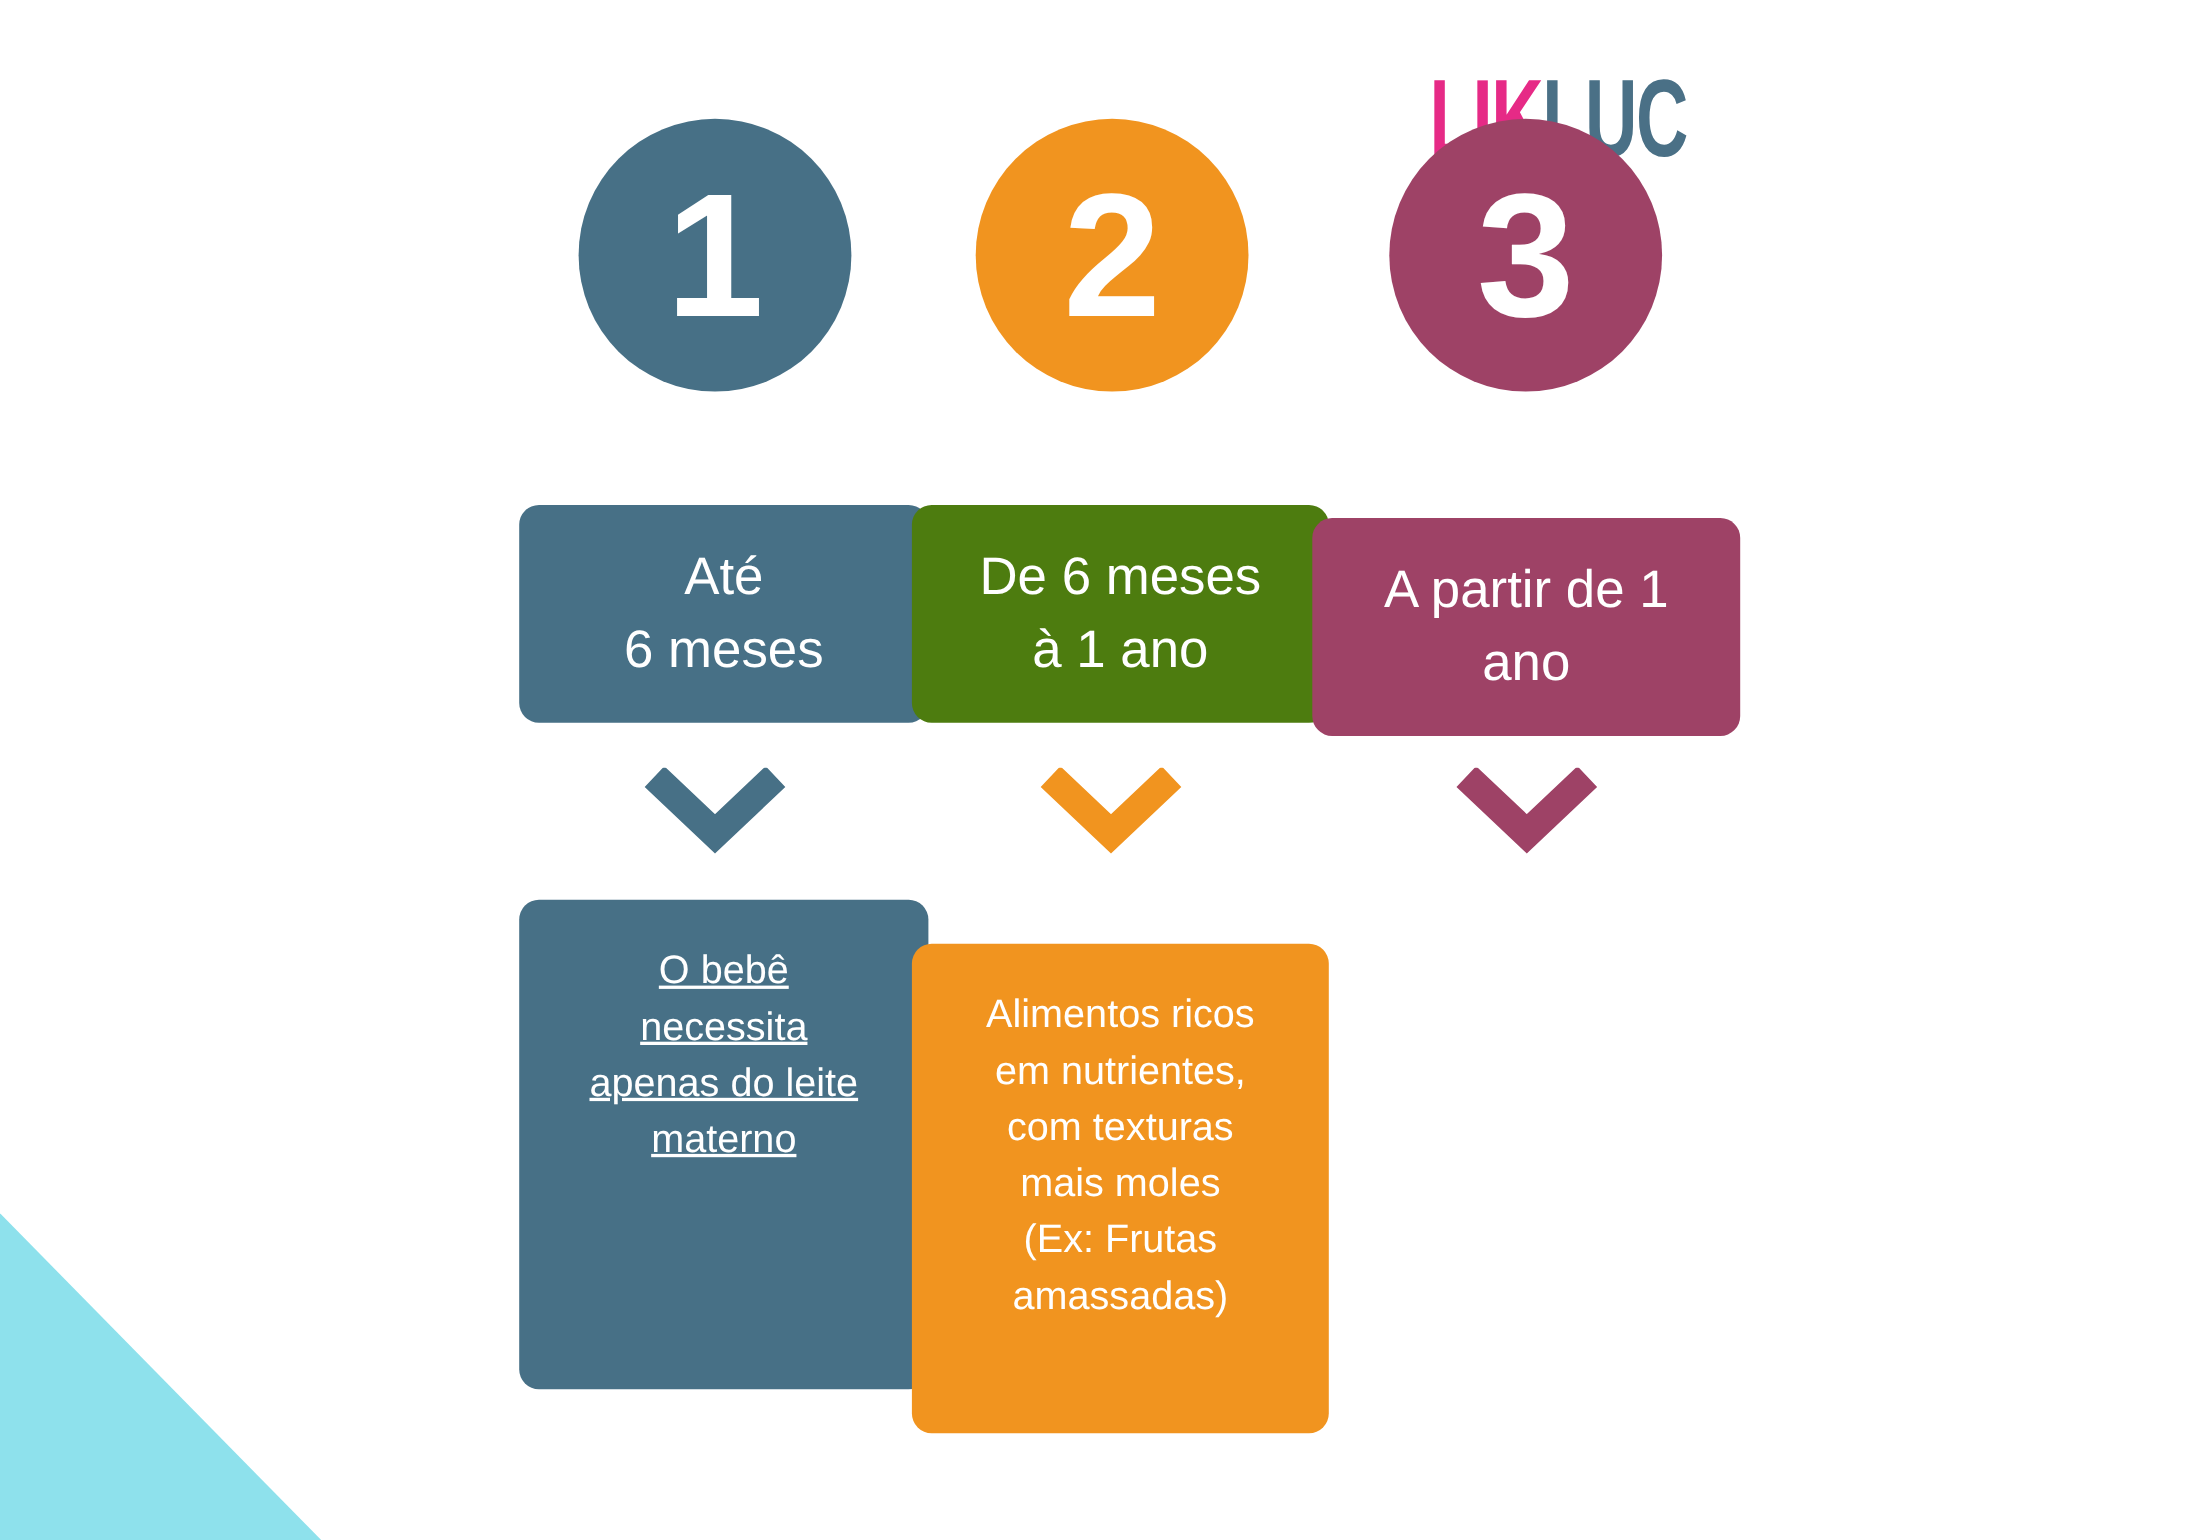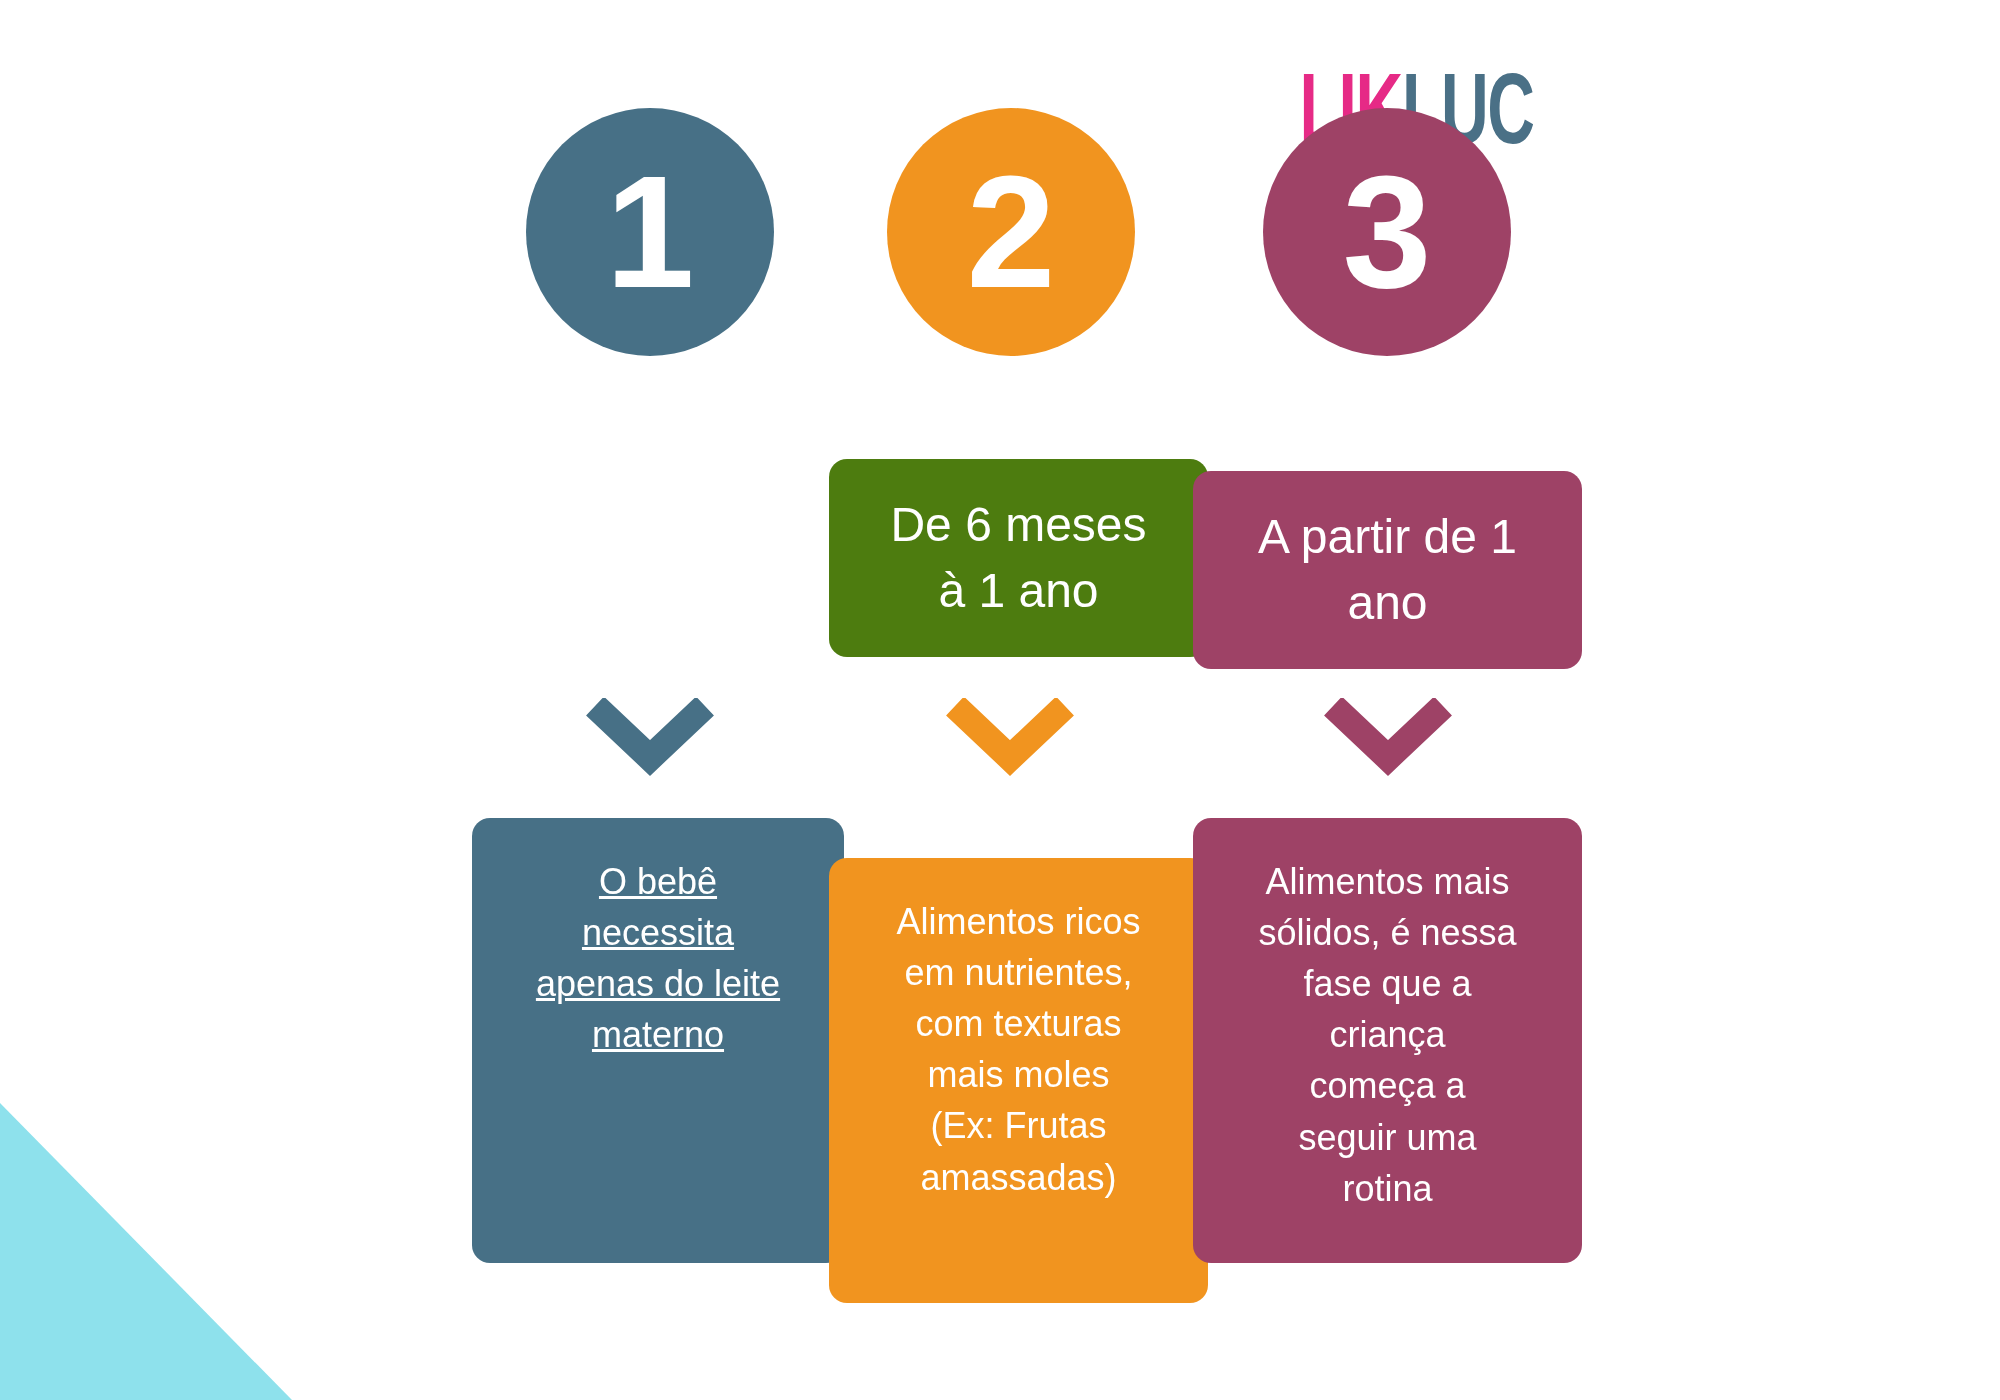--- a/index.html
+++ b/index.html
@@ -118,20 +118,22 @@
   <div class="circle c1" style="background-color: rgb(71, 112, 134);">
     <span class="num">1</span>
   </div>
   <div class="circle c2" style="background-color: rgb(241, 148, 31);">
     <span class="num">2</span>
   </div>
   <div class="circle c3" style="background-color: rgb(158, 66, 102);">
     <span class="num">3</span>
   </div>
 
+  <div class="hbox h1" style="background-color: rgb(71, 112, 134);">Até
+6 meses</div>
   <div class="hbox h2" style="background-color: #4d7c0f;">De 6 meses
 à 1 ano</div>
   <div class="hbox h3" style="background-color: rgb(158, 66, 102); margin-top: 12px;">A partir de 1
 ano</div>
 
   <div class="chev v1" style="color: rgb(71, 112, 134);">
     <svg viewBox="0 0 130 82" xmlns="http://www.w3.org/2000/svg">
       <path d="M10 8 L65 60 L120 8" fill="none" stroke="currentColor" stroke-width="26"></path>
     </svg>
   </div>
@@ -149,23 +151,16 @@
   <div class="bbox b1" style="background-color: rgb(71, 112, 134); text-decoration: underline;">O bebê
 necessita
 apenas do leite
 materno</div>
   <div class="bbox b2" style="background-color: rgb(241, 148, 31); margin-top: 40px;">Alimentos ricos
 em nutrientes,
 com texturas
 mais moles
 (Ex: Frutas
 amassadas)</div>
-  <div class="bbox b3" style="background-color: rgb(158, 66, 102);">Alimentos mais
-sólidos, é nessa
-fase que a
-criança
-começa a
-seguir uma
-rotina</div>
 
   <div class="corner-triangle" style="background-color: rgb(142, 225, 236);"></div>
 
 </div>
 
 </body></html>

